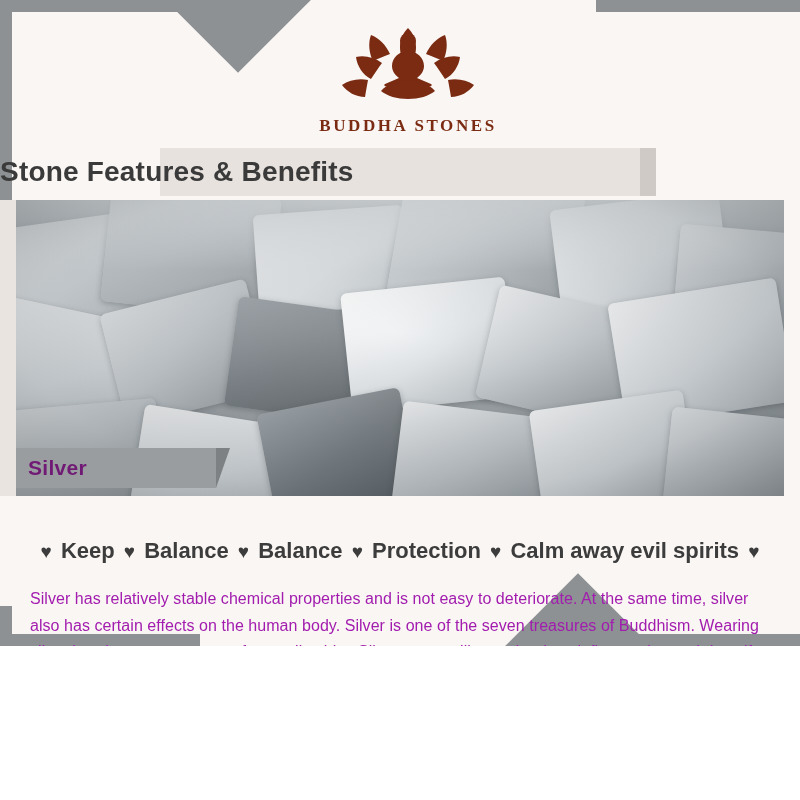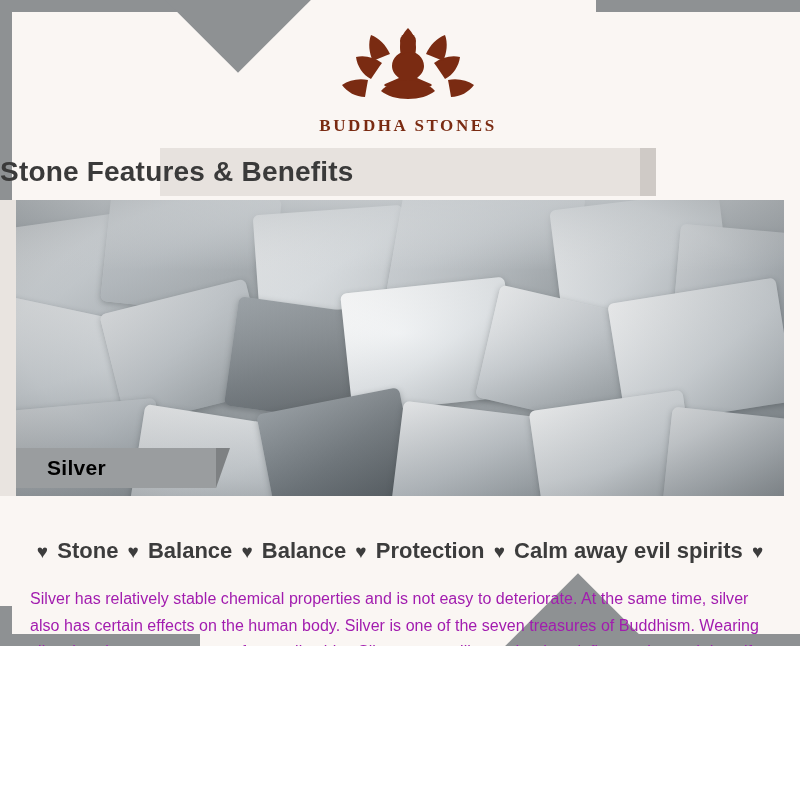--- a/index.html
+++ b/index.html
@@ -139,22 +139,22 @@
     position: absolute;
     top: 448px;
     left: 16px;
     width: 200px;
     height: 40px;
     background: #9a9d9f;
     display: flex;
     align-items: center;
   }
   .name-tag-text {
-    margin-left: 31px;
-    color: #000000;
+    margin-left: 12px;
+    color: #701a75;
     font-size: 21px;
     font-weight: bold;
     letter-spacing: 0.3px;
   }
   .name-tag-shadow {
     position: absolute;
     top: 448px;
     left: 216px;
     width: 0;
     height: 0;
@@ -288,21 +288,21 @@
   </div>
 
   <div class="name-tag">
     <span class="name-tag-text">Silver</span>
   </div>
   <div class="name-tag-shadow"></div>
 
   <div class="benefits">
     <div class="benefits-line">
       <span class="heart">♥</span>
-      <span>Stone</span>
+      <span>Keep</span>
       <span class="heart">♥</span>
       <span>Balance</span>
       <span class="heart">♥</span>
       <span>Balance</span>
       <span class="heart">♥</span>
       <span>Protection</span>
       <span class="heart">♥</span>
       <span>Calm away evil spirits</span>
       <span class="heart">♥</span>
     </div>

